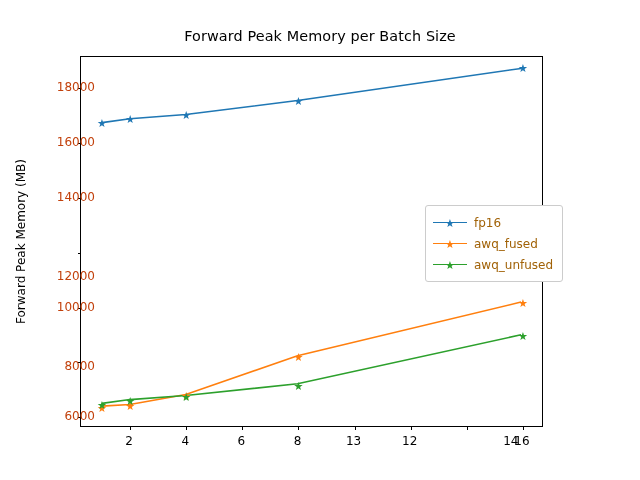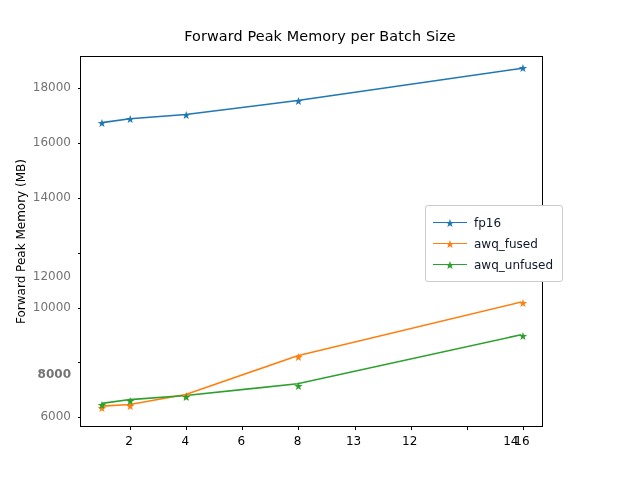--- a/index.html
+++ b/index.html
@@ -61,23 +61,24 @@
     position: absolute;
     top: 100%;
     height: 3.5px;
     width: 0;
     border-left: 1.1px solid #000000;
   }
   .ylabel-text {
     position: absolute;
     text-align: right;
     font-size: 12px;
-    color: #737373;
+    color: #c2410c;
     white-space: nowrap;
     transform: translateY(-50%);
+    padding-left: 24px;
   }
   .xlabel-text {
     position: absolute;
     font-size: 12px;
     color: #000000;
     white-space: nowrap;
     transform: translateX(-50%);
   }
   
   #y-axis-title {
@@ -136,21 +137,21 @@
     position: absolute;
     left: 17px;
     top: 7px;
     transform: translate(-50%, -50%);
     font-size: 11px;
     line-height: 1;
     color: currentColor;
   }
   .legend-label {
     font-size: 12px;
-    color: #0f172a;
+    color: #a16207;
     white-space: nowrap;
   }
   .marker-star {
     position: absolute;
     transform: translate(-50%, -50%);
     font-size: 11px;
     line-height: 1;
     pointer-events: none;
   }
 </style>
@@ -201,21 +202,21 @@
         <div class="marker-star" style="left: 21.0455px; top: 348.275px; color: rgb(44, 160, 44);">★</div>
         <div class="marker-star" style="left: 49.1061px; top: 344.441px; color: rgb(44, 160, 44);">★</div>
         <div class="marker-star" style="left: 105.227px; top: 340.334px; color: rgb(44, 160, 44);">★</div>
         <div class="marker-star" style="left: 217.47px; top: 328.561px; color: rgb(44, 160, 44);">★</div>
         <div class="marker-star" style="left: 441.955px; top: 279.277px; color: rgb(44, 160, 44);">★</div>
       </div>
   </div>
 
   <div id="tick-labels">
       <div class="ylabel-text" style="top: 416.048px; left: 0px; width: 71px;">6000</div>
-      <div class="ylabel-text" style="top: 374px; left: 0px; width: 71px; font-weight: bold;">8000</div>
+      <div class="ylabel-text" style="top: 366px; left: 0px; width: 71px;">8000</div>
       <div class="ylabel-text" style="top: 306.528px; left: 0px; width: 71px;">10000</div>
       <div class="ylabel-text" style="top: 251.768px; left: 0px; width: 71px; margin-top: 24px;">12000</div>
       <div class="ylabel-text" style="top: 197.007px; left: 0px; width: 71px;">14000</div>
       <div class="ylabel-text" style="top: 142.247px; left: 0px; width: 71px;">16000</div>
       <div class="ylabel-text" style="top: 87.4871px; left: 0px; width: 71px;">18000</div>
       <div class="xlabel-text" style="left: 129.106px; top: 434px;">2</div>
       <div class="xlabel-text" style="left: 185.227px; top: 434px;">4</div>
       <div class="xlabel-text" style="left: 241.348px; top: 434px;">6</div>
       <div class="xlabel-text" style="left: 297.47px; top: 434px;">8</div>
       <div class="xlabel-text" style="left: 353.591px; top: 434px;">13</div>

